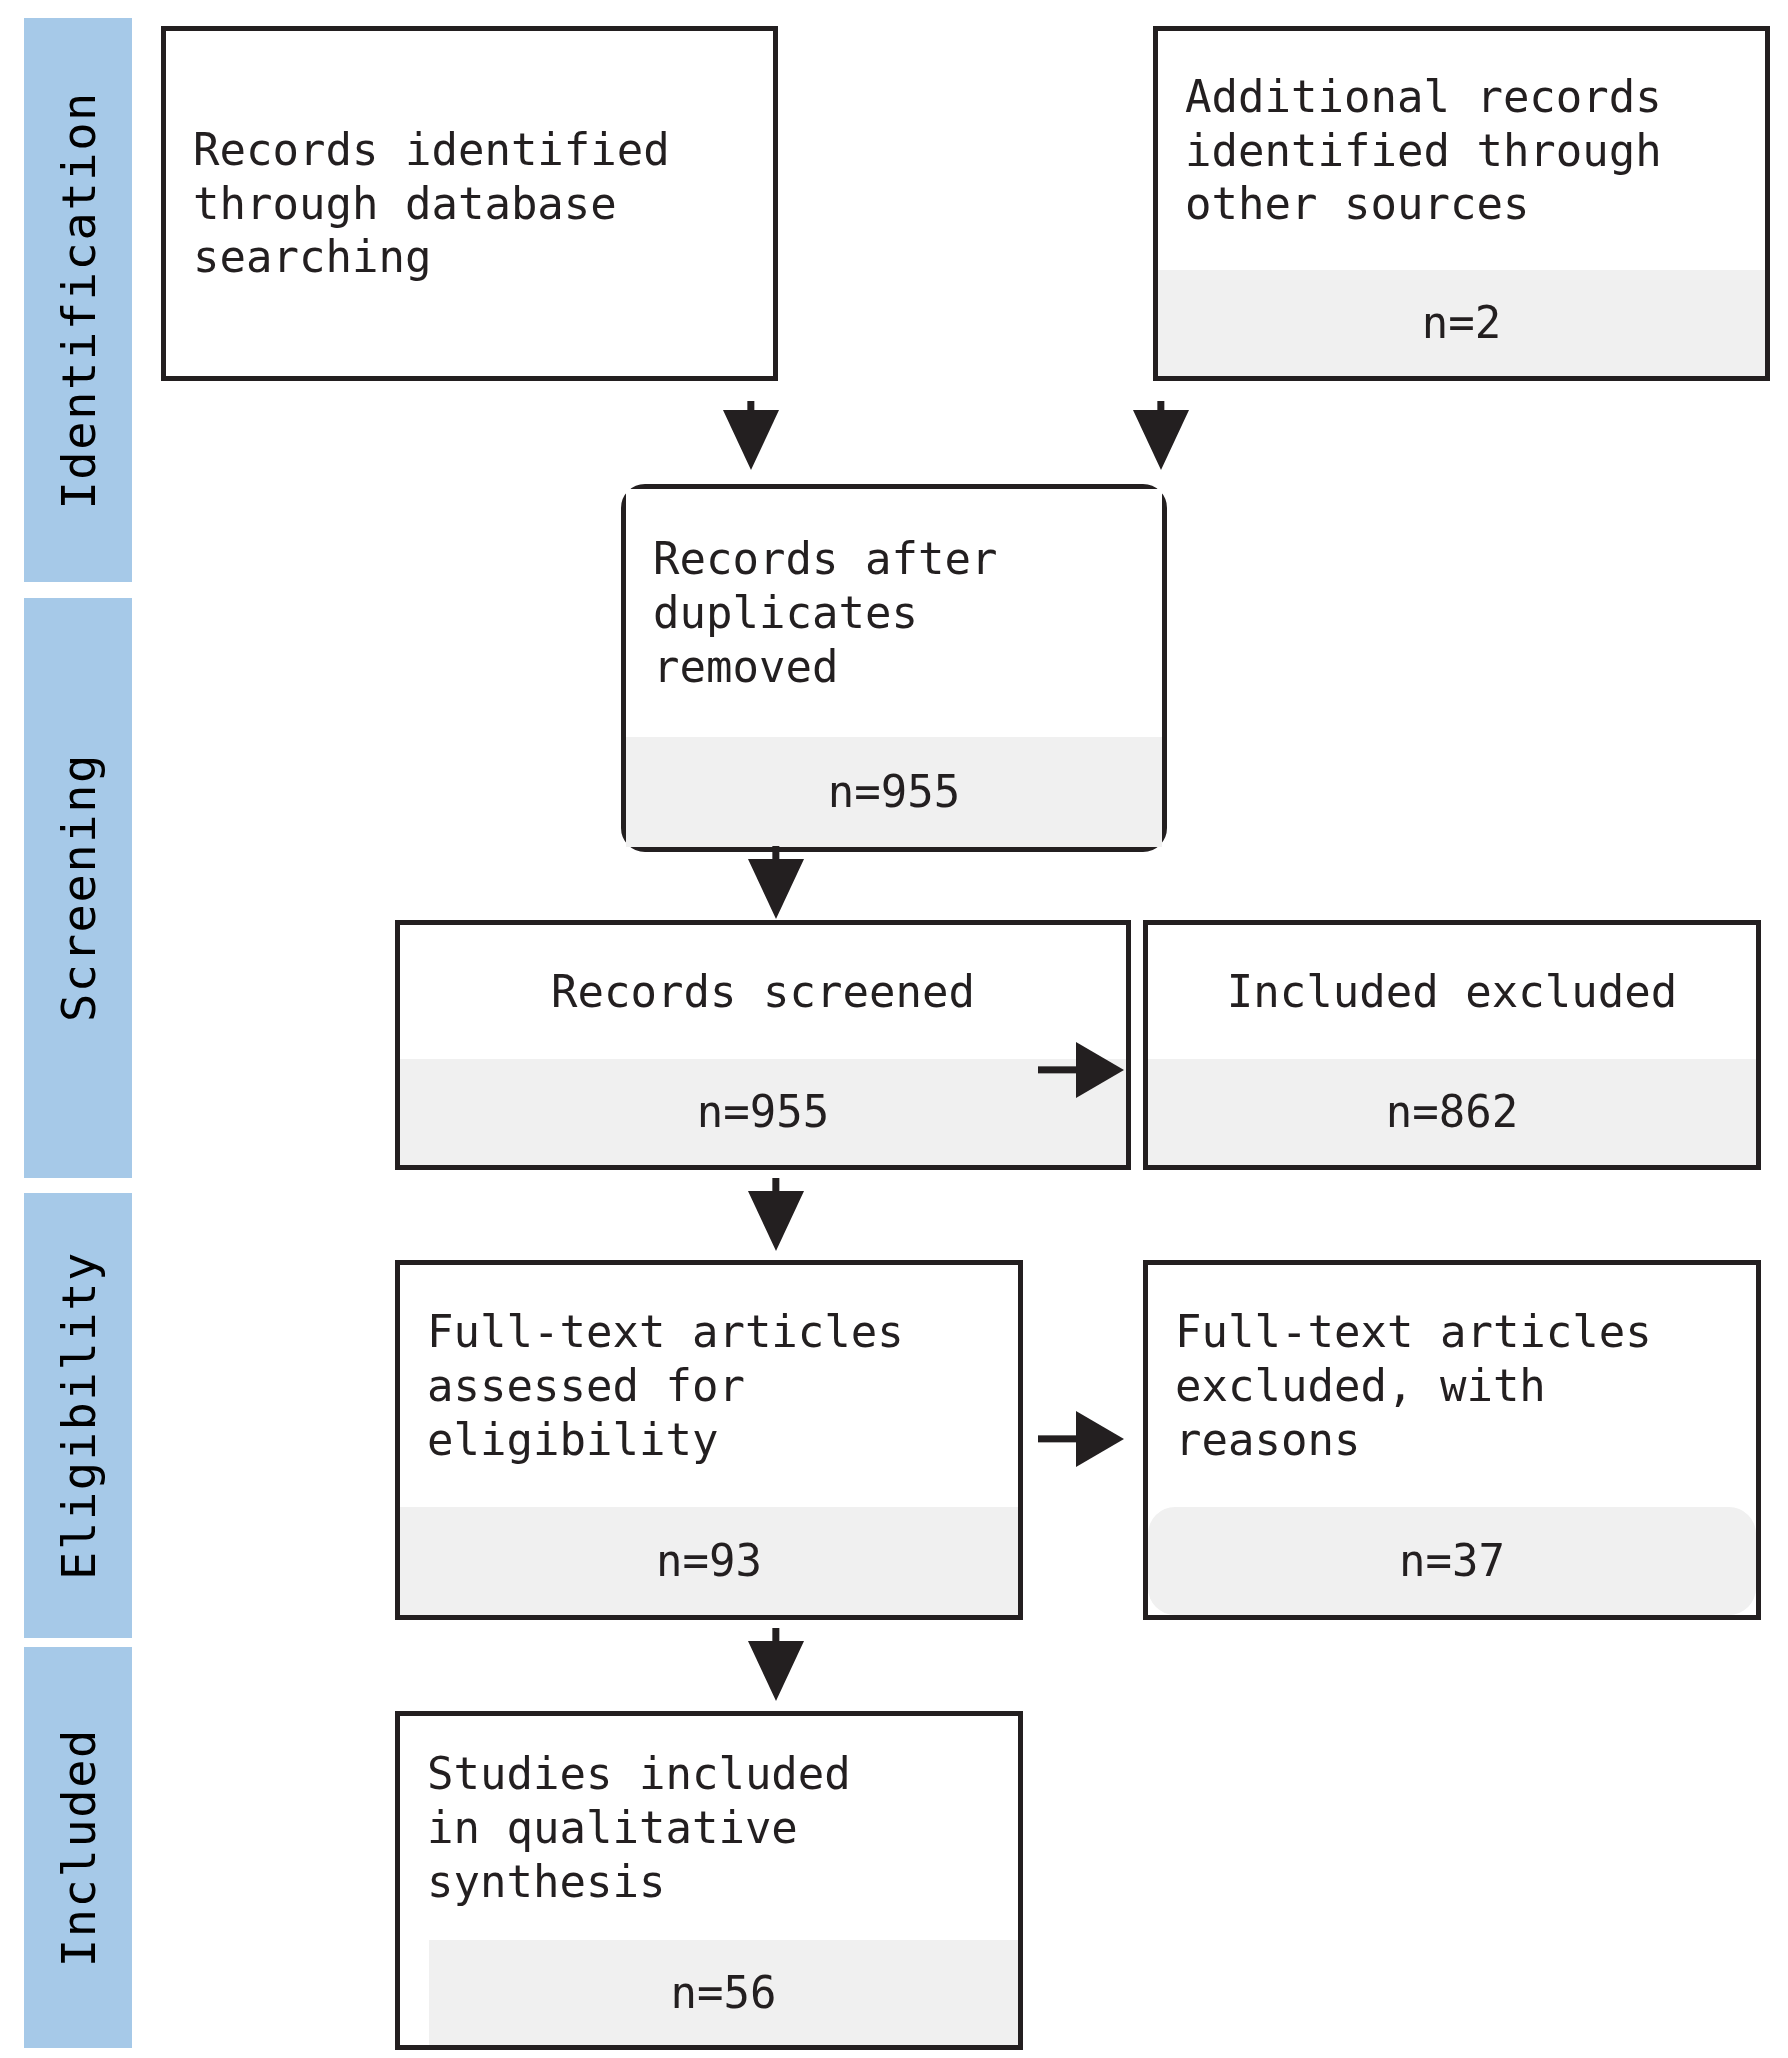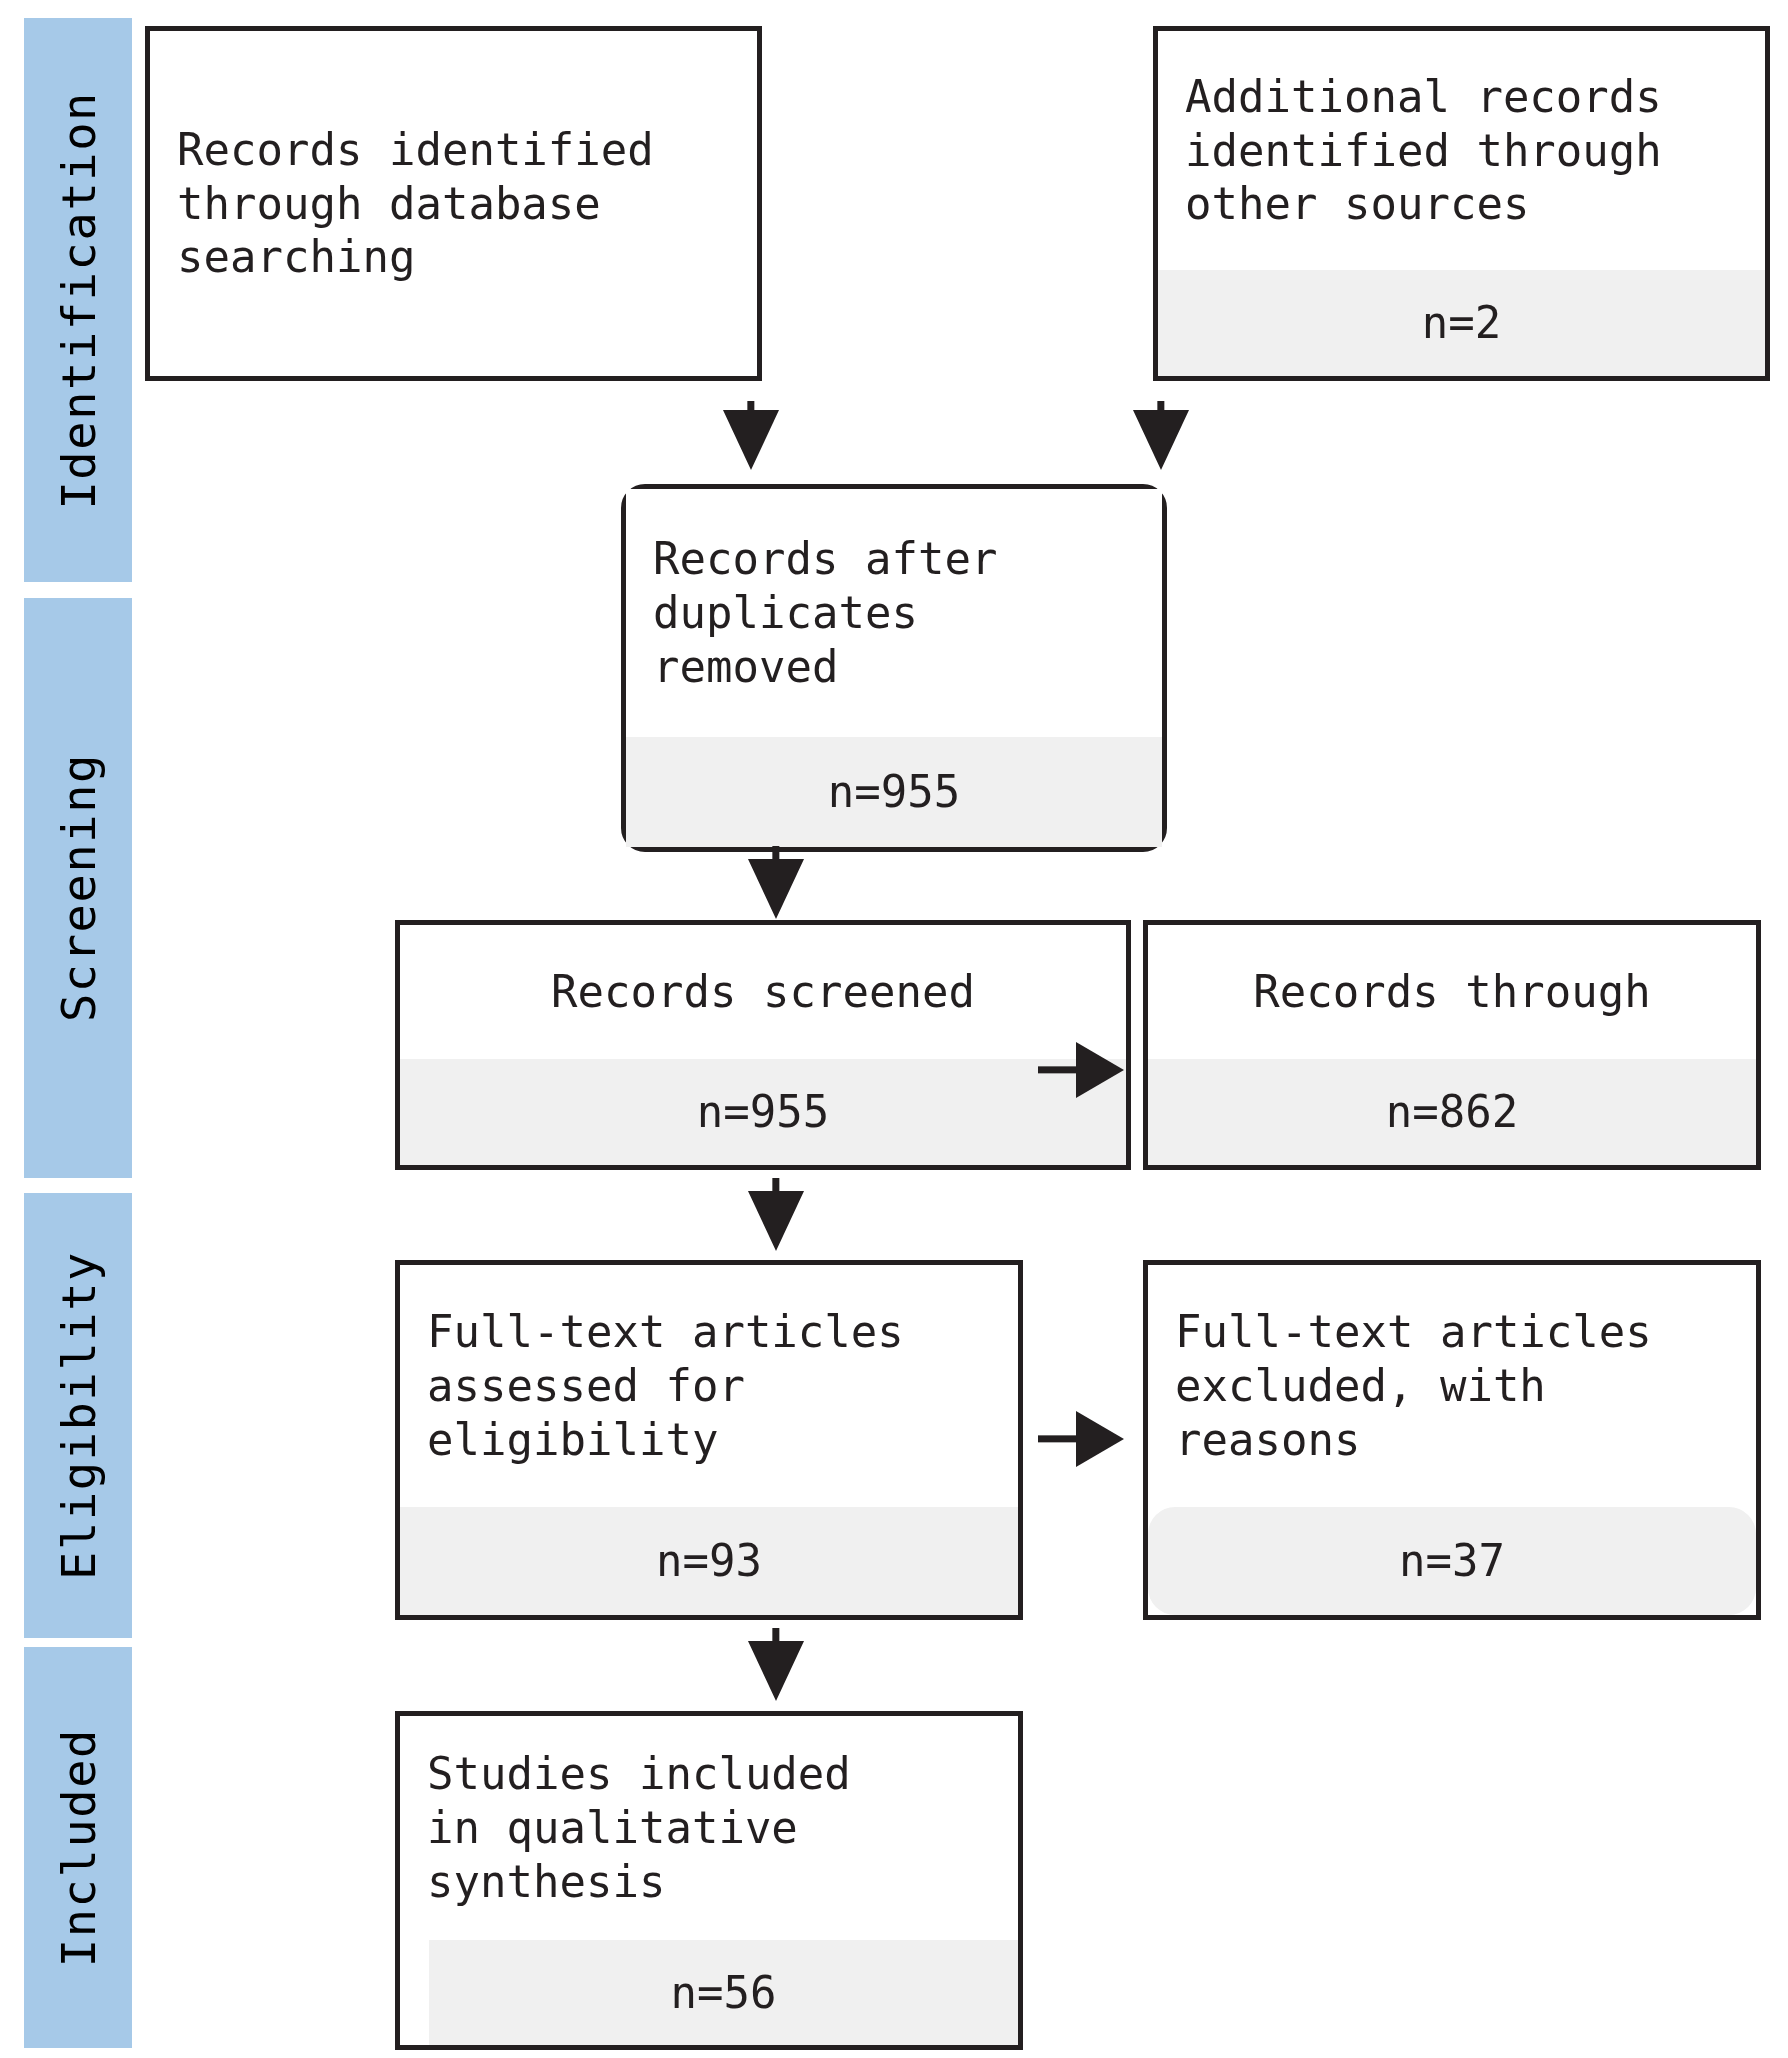--- a/index.html
+++ b/index.html
@@ -123,21 +123,21 @@
   </div>
 
   <div class="stage-bar" style="left:24px; top:1193px; width:108px; height:445px;">
     <span class="stage-label">Eligibility</span>
   </div>
 
   <div class="stage-bar" style="left:24px; top:1647px; width:108px; height:401px;">
     <span class="stage-label">Included</span>
   </div>
 
-  <div class="flow-box" style="left:145px; top:26px; width:617px; height:355px;">
+  <div class="flow-box" style="left:161px; top:26px; width:617px; height:355px;">
     <div class="box-title">Records identified
 through database
 searching</div>
   </div>
 
   <div class="flow-box" style="left:1145px; top:26px; width:617px; height:355px;margin-left:8px;">
     <div class="box-title">Additional records
 identified through
 other sources</div>
     <div class="box-count" style="height:106px;">n=2</div>
@@ -164,21 +164,21 @@
     <span class="stem" style="height:24px;"></span>
     <span class="head"></span>
   </div>
 
   <div class="flow-box" style="left:395px; top:920px; width:736px; height:250px;">
     <div class="box-title single">Records screened</div>
     <div class="box-count" style="height:106px;">n=955</div>
   </div>
 
   <div class="flow-box" style="left:1143px; top:920px; width:618px; height:250px;">
-    <div class="box-title single">Records through</div>
+    <div class="box-title single">Included excluded</div>
     <div class="box-count" style="height:106px;">n=862</div>
   </div>
 
   <div class="arrow-right" style="left:1038px; top:1042px; width:86px; height:56px;">
     <span class="stem" style="width:44px;"></span>
     <span class="head"></span>
   </div>
 
   <div class="arrow-down" style="left:748px; top:1178px; width:56px; height:73px;">
     <span class="stem" style="height:24px;"></span>

